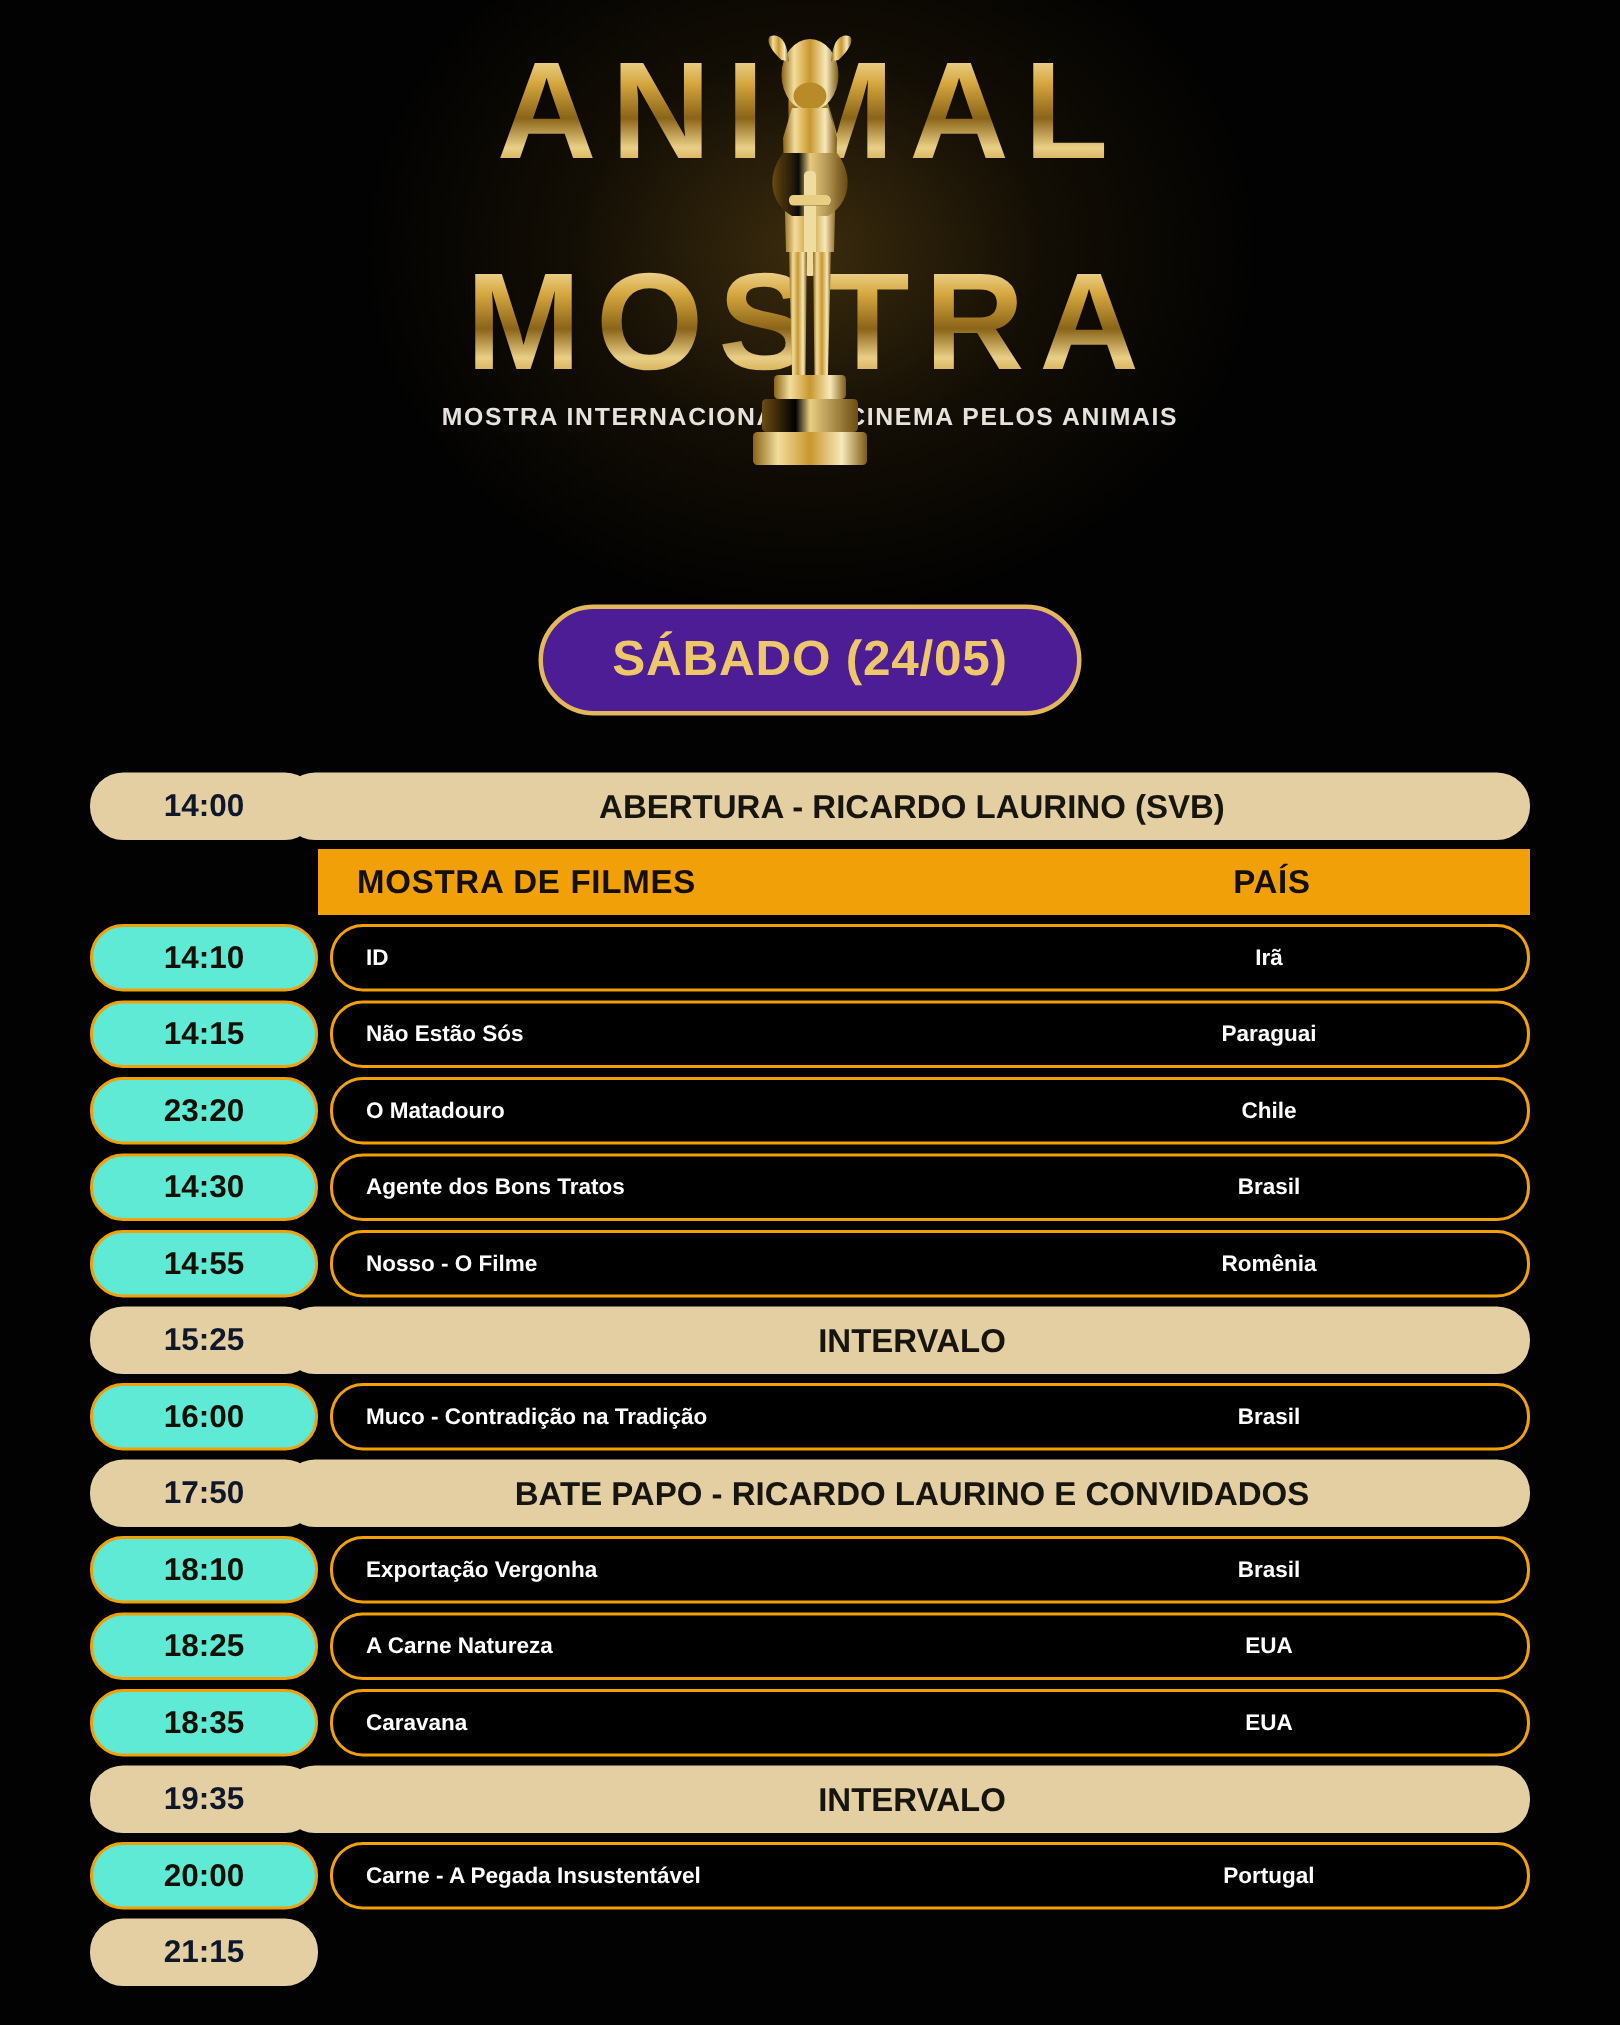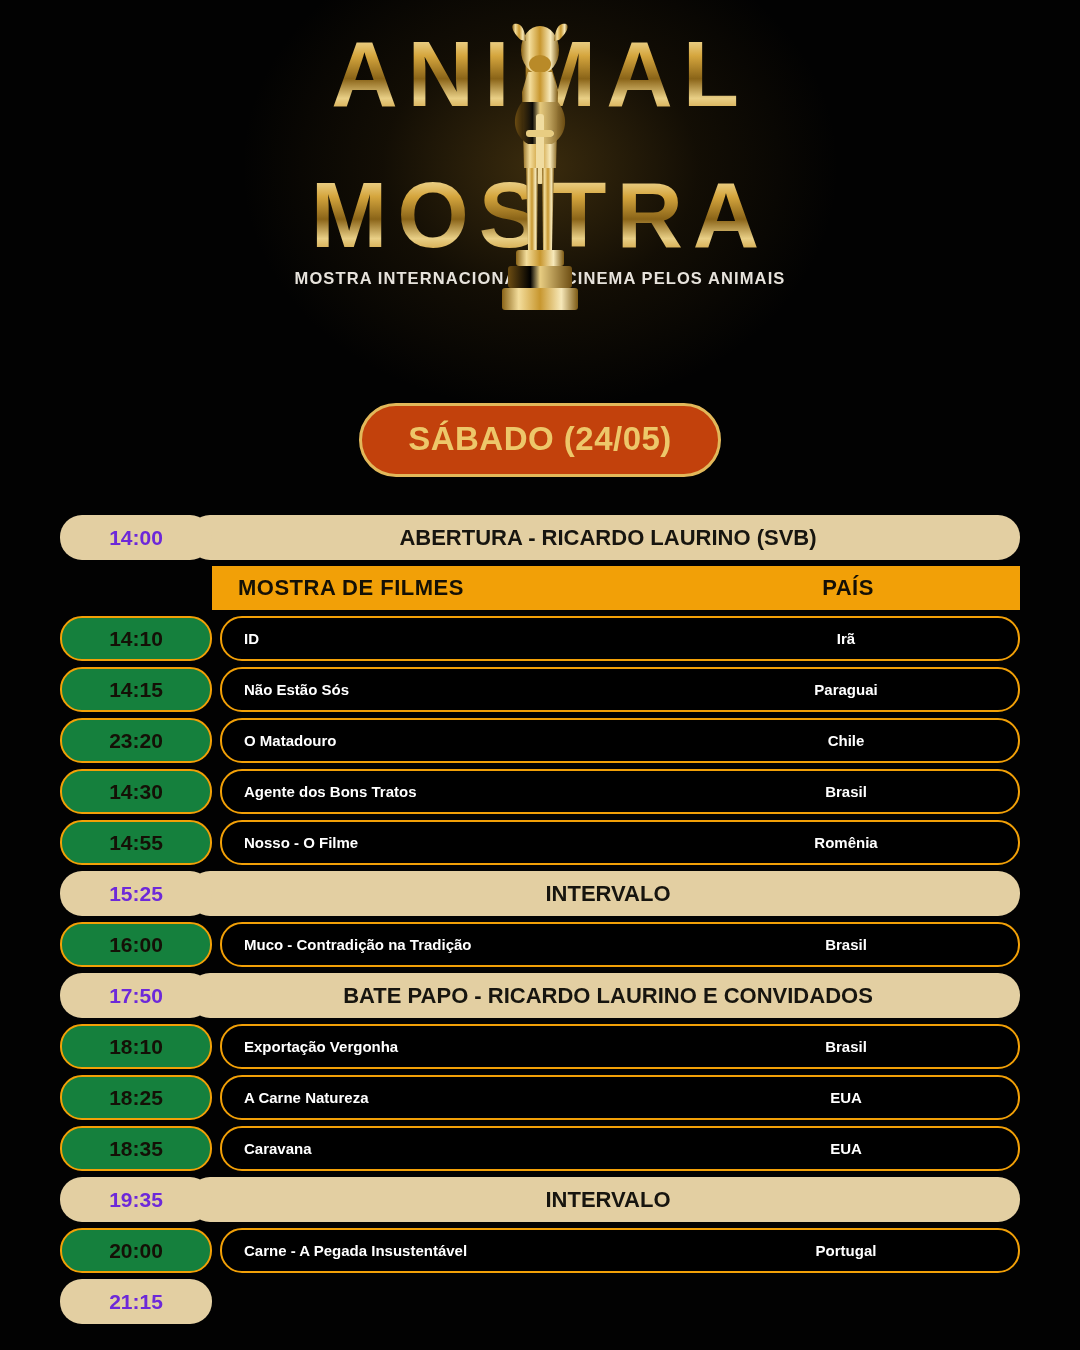--- a/index.html
+++ b/index.html
@@ -82,21 +82,21 @@
     margin-top: 28px;
   }
   .day-pill {
     border: 3px solid #e2b85a;
     border-radius: 40px;
     padding: 14px 46px 16px;
     color: #edc76a;
     font-size: 33px;
     font-weight: bold;
     letter-spacing: 0.5px;
-    background: #c2410c;
+    background: #4c1d95;
   }
 
   
   .schedule {
     margin: 38px auto 0;
     width: 960px;
     display: flex;
     flex-direction: column;
     gap: 6px;
   }
@@ -106,21 +106,21 @@
     height: 45px;
   }
   .time {
     width: 152px;
     flex: 0 0 152px;
     display: flex;
     align-items: center;
     justify-content: center;
     font-size: 21px;
     font-weight: bold;
-    color: #6d28d9;
+    color: #0f172a;
     border-radius: 22px;
   }
   .body {
     flex: 1;
     display: flex;
     align-items: center;
     border-radius: 22px;
     padding: 0 22px;
   }
 
@@ -135,21 +135,21 @@
     background: #e3cfa2;
     color: #17150f;
     font-size: 22px;
     font-weight: bold;
     justify-content: center;
     padding-left: 30px;
   }
 
   
   .row.film .time {
-    background: #15803d;
+    background: #5eead4;
     color: #141006;
     border: 2px solid #f2a007;
     margin-right: 8px;
   }
   .row.film .body {
     background: #000;
     border: 2px solid #f2a007;
     color: #ffffff;
     font-size: 15px;
     font-weight: bold;

